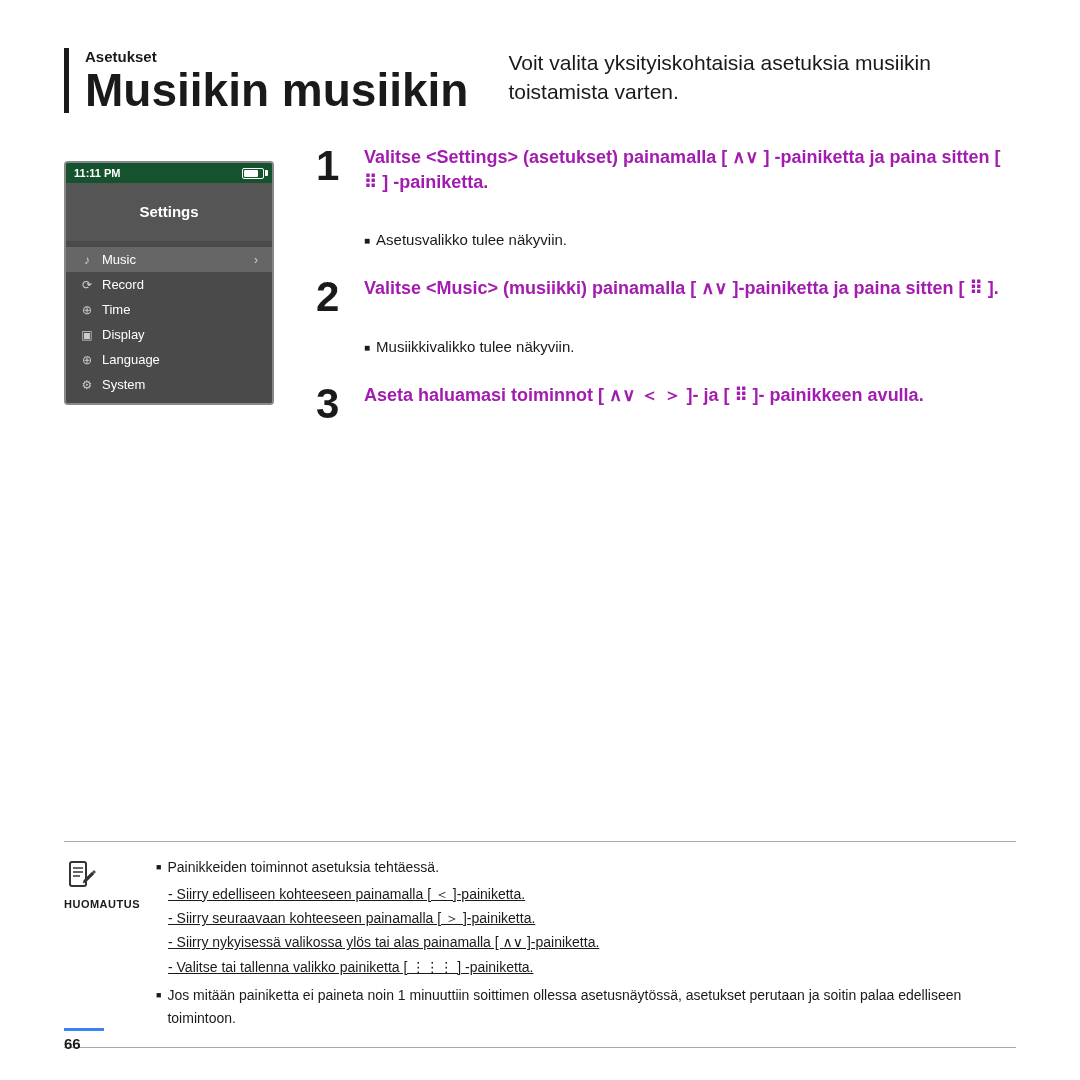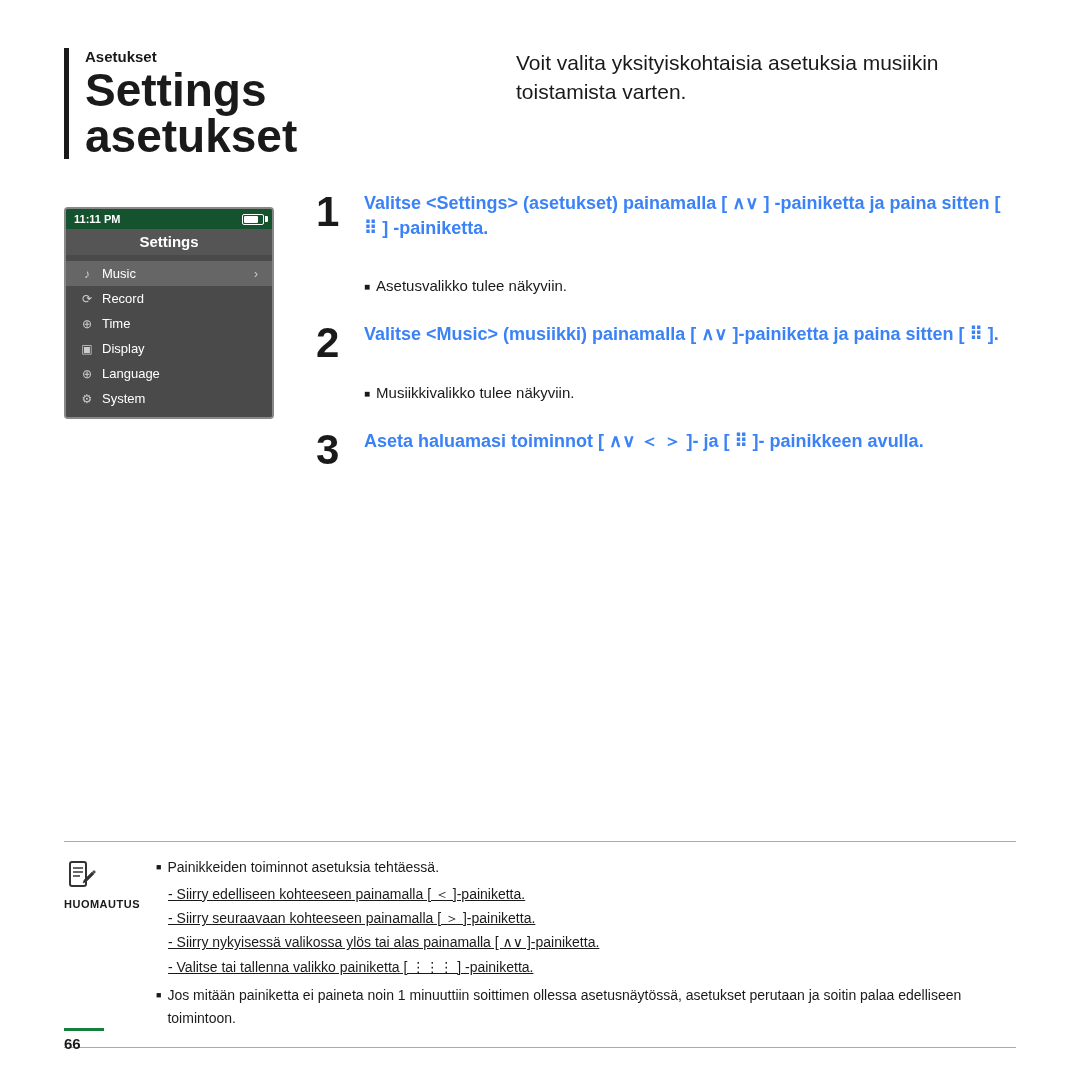--- a/index.html
+++ b/index.html
@@ -127,21 +127,21 @@
 
     .battery-fill {
       width: 75%;
       height: 100%;
       background: #ffffff;
       border-radius: 1px;
     }
 
     .device-header {
       background: #555;
-      padding: 4px 12px;
+      padding: 20px 12px;
       text-align: center;
     }
 
     .device-header-text {
       color: #ffffff;
       font-size: 15px;
       font-weight: bold;
     }
 
     .device-menu {
@@ -203,21 +203,21 @@
       min-width: 36px;
     }
 
     .step-content {
       flex: 1;
     }
 
     .step-title {
       font-size: 18px;
       font-weight: bold;
-      color: #3b82f6;
+      color: #a21caf;
       line-height: 1.4;
       margin-bottom: 8px;
     }
 
     .step-note {
       font-size: 15px;
       color: #1a1a1a;
       display: flex;
       align-items: flex-start;
       gap: 6px;
@@ -294,35 +294,35 @@
     }
 
     
     .page-number {
       position: absolute;
       bottom: 28px;
       left: 64px;
       font-size: 15px;
       font-weight: bold;
       color: #1a1a1a;
-      border-top: 3px solid #15803d;
+      border-top: 3px solid #3b82f6;
       padding-top: 4px;
       width: 40px;
       text-align: left;
     }
   </style>
 </head>
 <body>
 
 <div class="page-container">
 
   <div class="header">
     <div class="header-left">
       <span class="header-label">Asetukset</span>
-      <span class="header-title">Settings asetukset</span>
+      <span class="header-title">Musiikin musiikin</span>
     </div>
     <span class="header-desc">Voit valita yksityiskohtaisia asetuksia musiikin toistamista varten.</span>
   </div>
 
   <div class="main-content">
 
     <div class="device-column">
       <div class="device-screen">
 
         <div class="device-status-bar">

